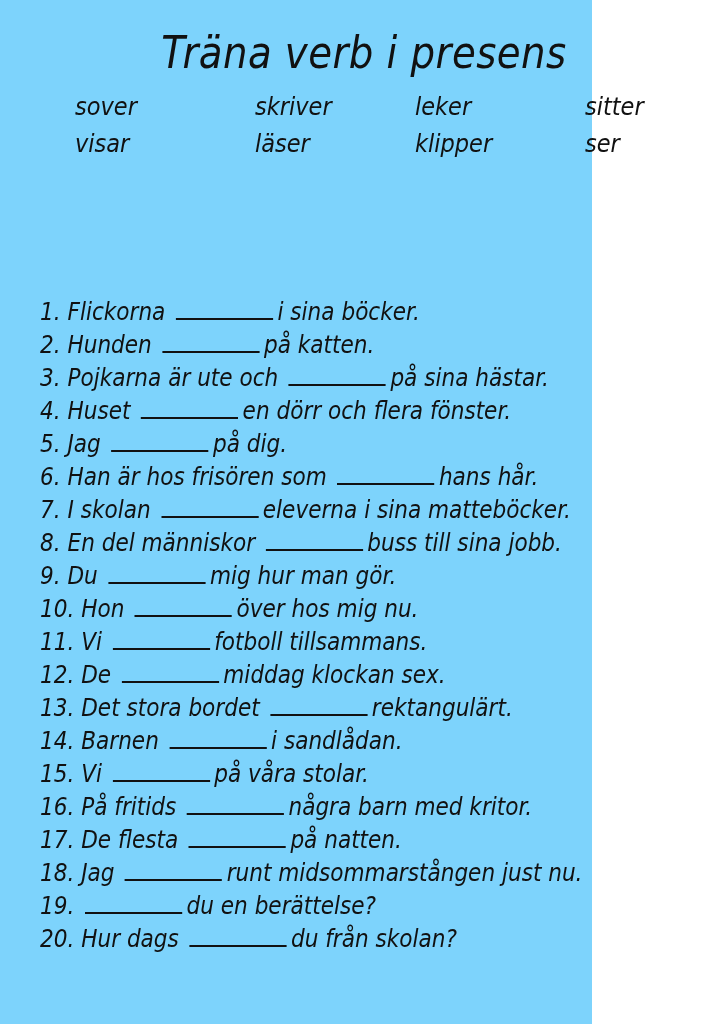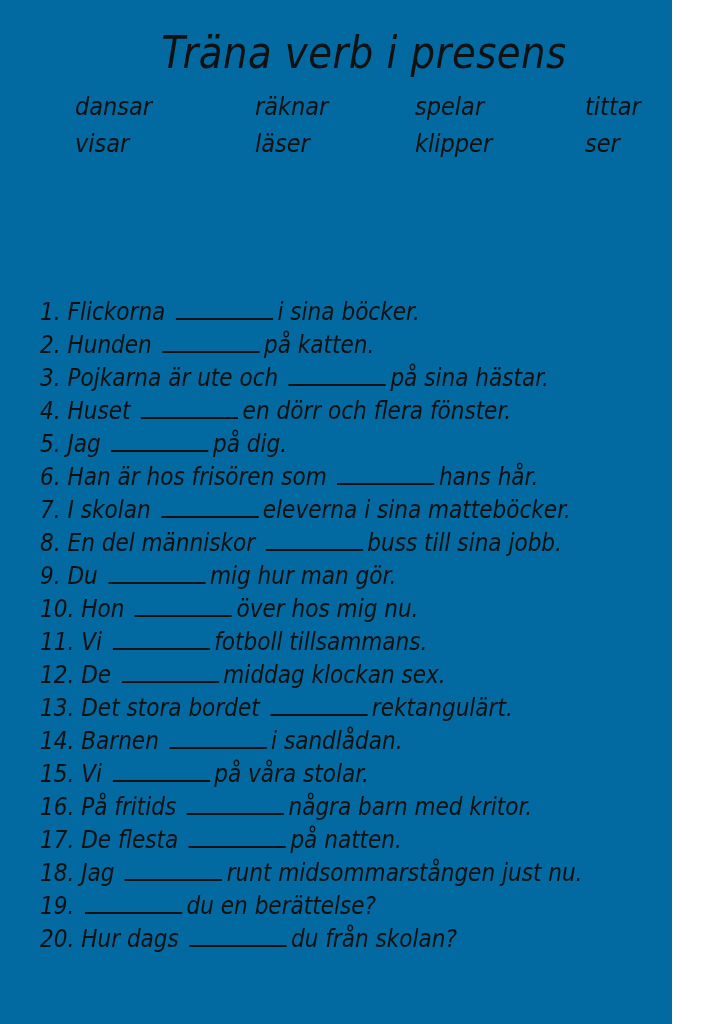--- a/index.html
+++ b/index.html
@@ -11,23 +11,23 @@
     width: 728px;
     height: 1024px;
     overflow: hidden;
     font-family: "DejaVu Sans", sans-serif;
     color: #111111;
     position: relative;
   }
 
   .page {
     position: relative;
-    width: 672px;
+    width: 592px;
     height: 1024px;
-    background: #0369a1;
+    background: #7dd3fc;
     box-sizing: border-box;
   }
 
   
   .title {
     position: absolute;
     left: 0;
     top: 26px;
     width: 728px;
     text-align: center;
@@ -109,24 +109,24 @@
 </style>
 </head>
 <body>
 
 <div class="page">
 
   <div class="title">Träna verb i presens</div>
 
   <div class="wordbank">
       <div class="wb-row">
-        <span class="wb-word wb-c0">dansar</span>
-        <span class="wb-word wb-c1">räknar</span>
-        <span class="wb-word wb-c2">spelar</span>
-        <span class="wb-word wb-c3">tittar</span>
+        <span class="wb-word wb-c0">sover</span>
+        <span class="wb-word wb-c1">skriver</span>
+        <span class="wb-word wb-c2">leker</span>
+        <span class="wb-word wb-c3">sitter</span>
       </div>
       <div class="wb-row">
         <span class="wb-word wb-c0">visar</span>
         <span class="wb-word wb-c1">läser</span>
         <span class="wb-word wb-c2">klipper</span>
         <span class="wb-word wb-c3">ser</span>
       </div>
     </div>
 
   <div class="sentences">

